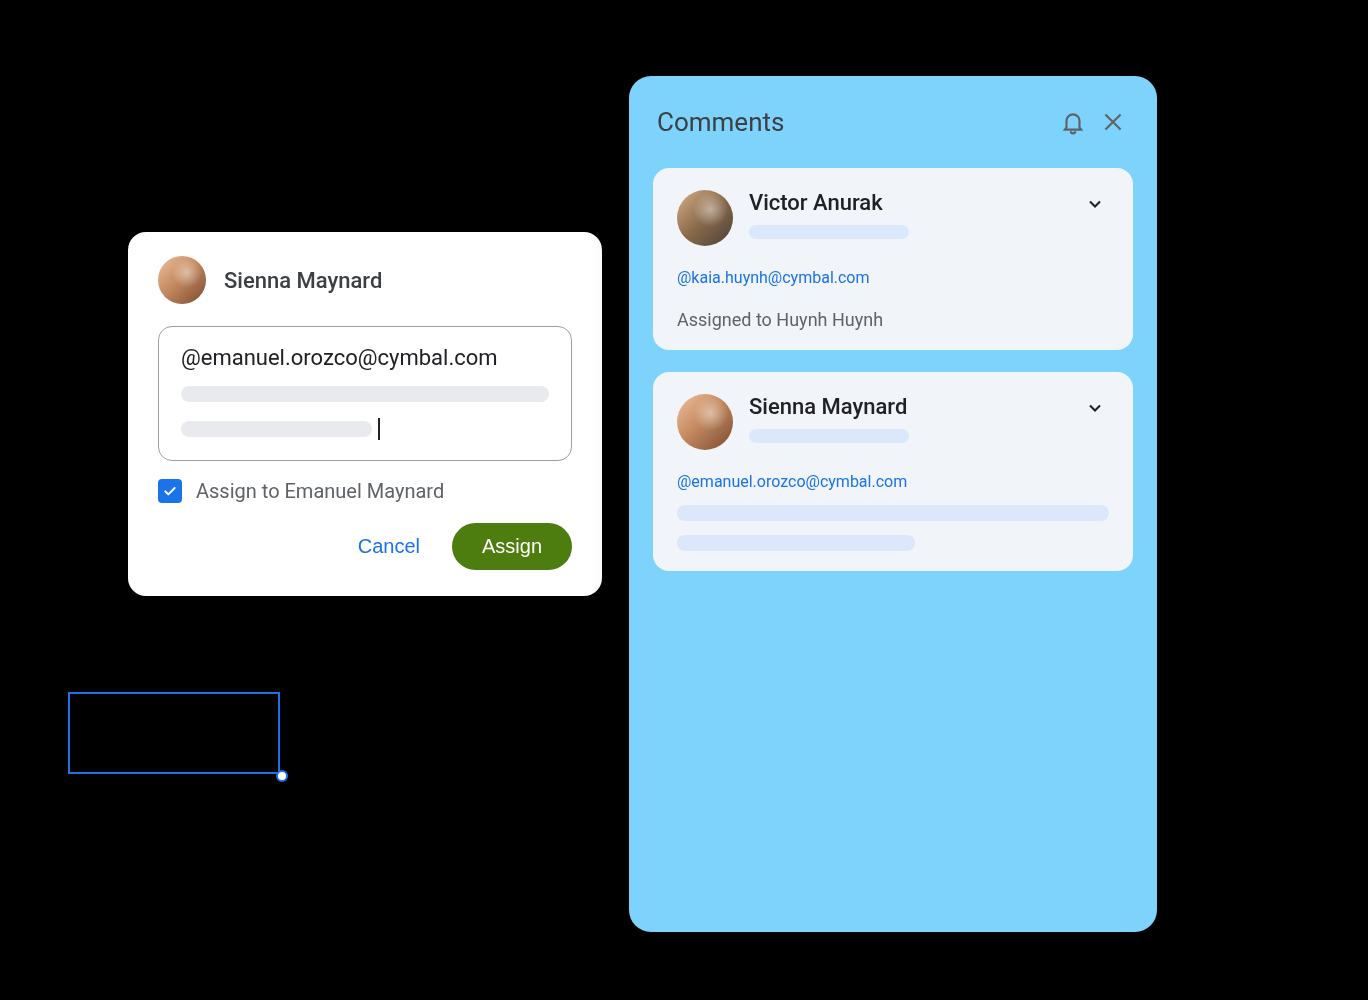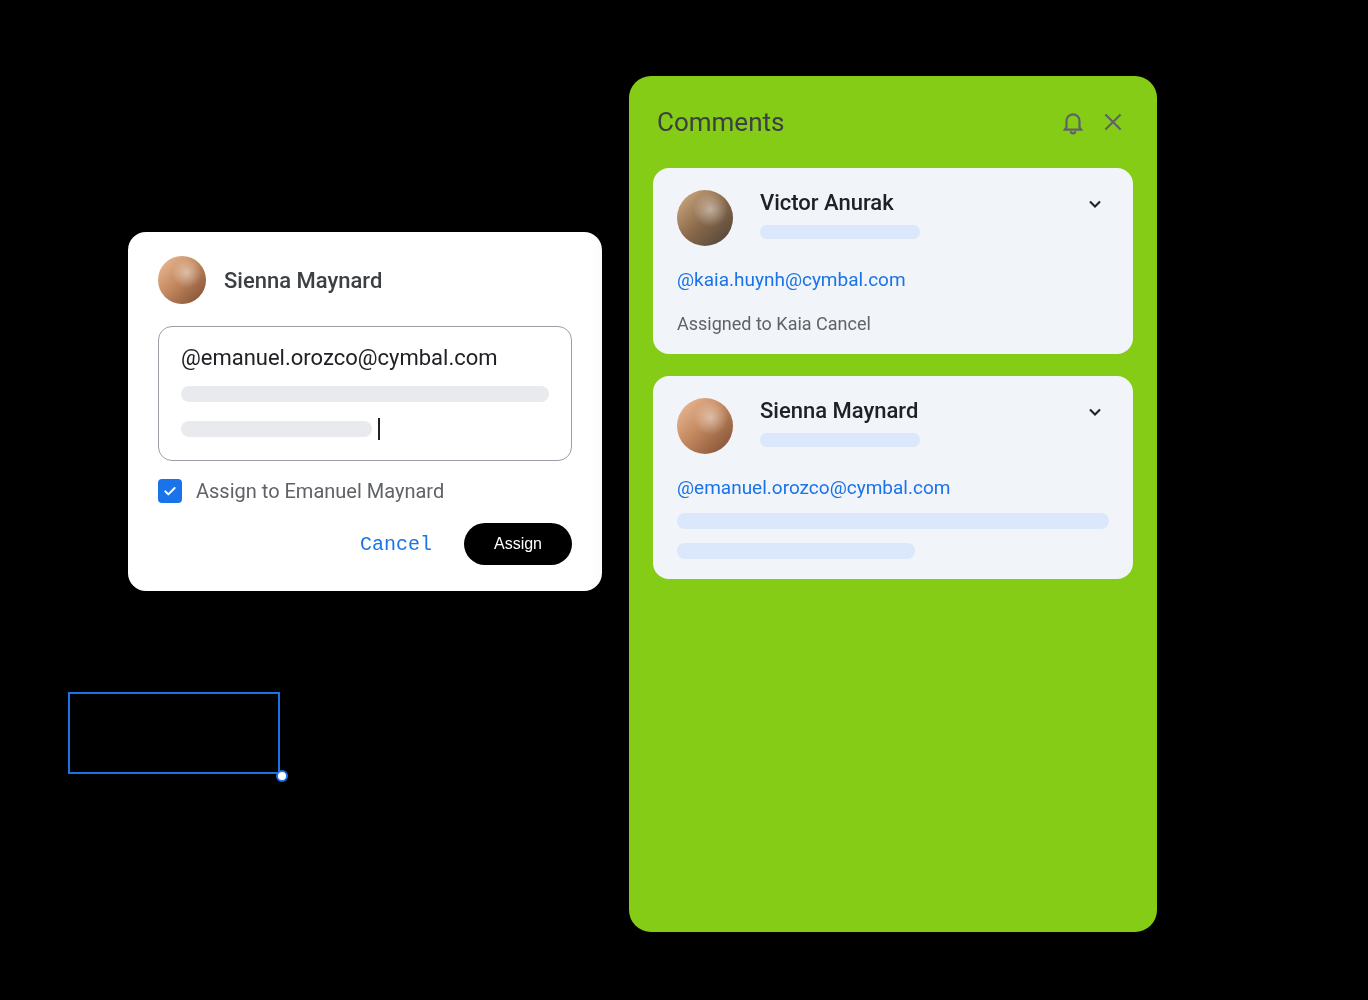--- a/index.html
+++ b/index.html
@@ -133,41 +133,40 @@
     margin-top: 20px;
   }
   .btn-text {
     font-size: 20px;
     font-weight: 500;
     color: #1a73e8;
     background: none;
     border: none;
     cursor: pointer;
     padding: 8px 4px;
-    font-family: Liberation Mono, monospace;
   }
   .btn-primary {
-    font-size: 16px;
+    font-size: 20px;
     font-weight: 500;
     color: #fff;
-    background: #000000;
+    background: #4d7c0f;
     border: none;
     border-radius: 999px;
     padding: 12px 30px;
     cursor: pointer;
   }
 
   
   .panel {
     position: absolute;
     left: 629px;
     top: 76px;
     width: 528px;
     height: 856px;
-    background: #84cc16;
+    background: #7dd3fc;
     border-radius: 22px;
     box-shadow: 0 10px 36px rgba(0,0,0,0.25);
     padding: 22px 24px 24px 24px;
     box-sizing: border-box;
   }
   .panel-head {
     display: flex;
     align-items: center;
     height: 48px;
   }
@@ -194,21 +193,21 @@
   .card {
     background: #f1f4f8;
     border-radius: 16px;
     padding: 22px 24px 20px 24px;
     margin-top: 22px;
     box-sizing: border-box;
   }
   .card-head {
     display: flex;
     align-items: flex-start;
-    gap: 27px;
+    gap: 16px;
   }
   .card-name {
     font-size: 22px;
     font-weight: 500;
     color: #202124;
   }
   .card-sub-ph {
     height: 14px;
     width: 160px;
     border-radius: 7px;
@@ -221,21 +220,21 @@
     height: 28px;
     display: flex;
     align-items: center;
     justify-content: center;
     color: #202124;
     cursor: pointer;
   }
   .chev svg { width: 20px; height: 20px; stroke: currentColor; stroke-width: 2.5; fill: none; }
   .mention-link {
     color: #1a73e8;
-    font-size: 19px;
+    font-size: 16px;
     margin-top: 22px;
   }
   .ph-blue {
     height: 16px;
     border-radius: 8px;
     background: #dbe7fb;
     margin-top: 14px;
   }
   .ph-blue.full { width: 100%; }
   .ph-blue.mid { width: 55%; }
@@ -309,21 +308,21 @@
           <div class="card-name">Victor Anurak</div>
           <div class="card-sub-ph"></div>
         </div>
         <div class="chev">
           <svg viewBox="0 0 24 24">
               <path d="M6 9l6 6 6-6"></path>
             </svg>
         </div>
       </div>
       <div class="mention-link">@kaia.huynh@cymbal.com</div>
-      <div class="assigned-to">Assigned to Kaia Cancel</div>
+      <div class="assigned-to">Assigned to Huynh Huynh</div>
     </div>
 
     <div class="card">
       <div class="card-head">
         <div class="avatar avatar-lg av-sienna"></div>
         <div>
           <div class="card-name">Sienna Maynard</div>
           <div class="card-sub-ph"></div>
         </div>
         <div class="chev">

